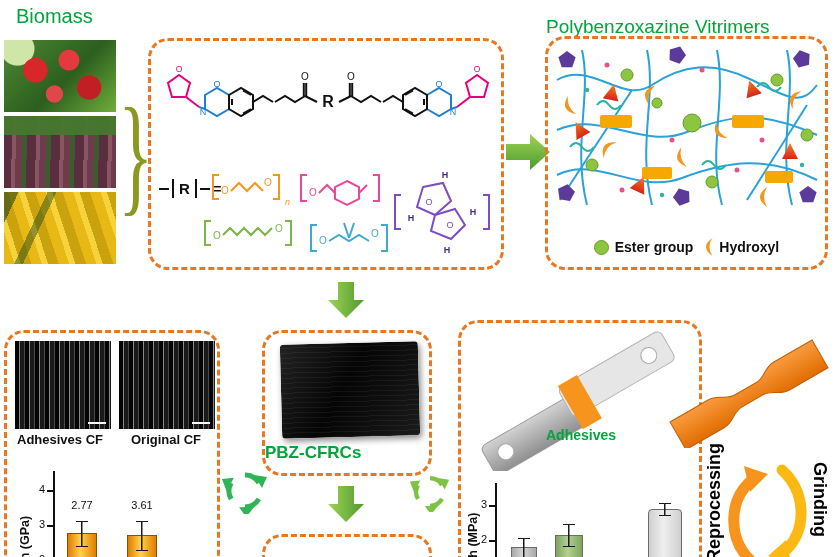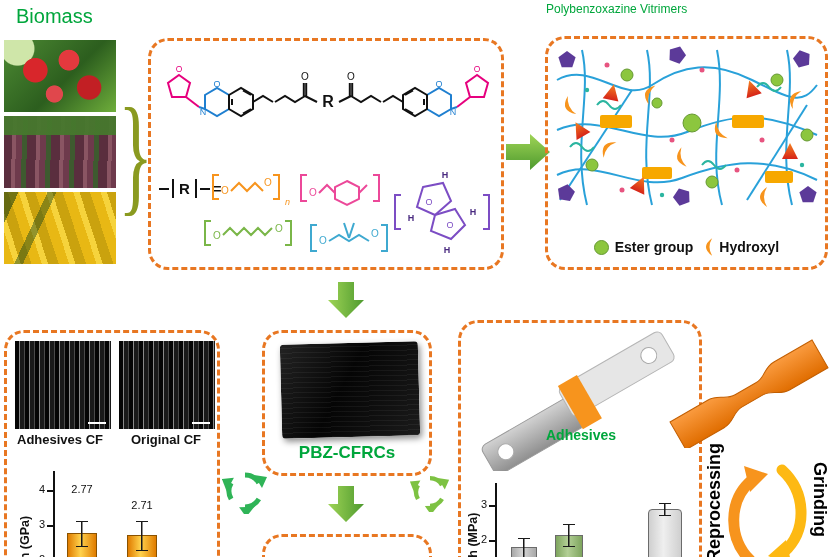--- a/index.html
+++ b/index.html
@@ -35,40 +35,40 @@
   .err{position:absolute;width:12px;border-top:1.5px solid #1a1a1a;border-bottom:1.5px solid #1a1a1a;
        background:linear-gradient(#1a1a1a,#1a1a1a) 50% 0/1.5px 100% no-repeat;}
   .bar-label{position:absolute;font-size:11px;color:#111;text-align:center;}
   .ylab{position:absolute;width:120px;text-align:center;font-size:12.5px;font-weight:bold;color:#111;
         transform:rotate(-90deg);white-space:nowrap;}
   .plate{position:absolute;left:16px;top:10px;width:138px;height:94px;border-radius:4px;
          transform:rotate(-1.5deg);box-shadow:2px 3px 6px rgba(0,0,0,.45);
          background:
            repeating-linear-gradient(0deg, rgba(255,255,255,.05) 0 1px, rgba(0,0,0,0) 1px 5px),
            linear-gradient(120deg,#232323,#050505 45%,#1b1b1b);}
-  .pbz-label{position:absolute;left:0;right:0;top:110px;text-align:center;
+  .pbz-label{position:absolute;left:0;right:0;top:110px;
              font-size:17px;font-weight:bold;color:#00A63C;}
   .adh-label{position:absolute;left:85px;top:104px;font-size:14px;font-weight:bold;color:#00A63C;}
   .legend-row{position:absolute;left:0;right:0;bottom:8px;display:flex;justify-content:center;
               align-items:center;gap:6px;font-weight:bold;font-size:14px;color:#111;}
   .legend-dot{width:13px;height:13px;border-radius:50%;background:#8CC63E;border:1px solid #669933;}
   .vtext{position:absolute;font-weight:bold;font-size:18px;color:#000;white-space:nowrap;}
   .rdef{position:absolute;left:8px;top:138px;display:inline-flex;align-items:center;gap:3px;
         font-weight:bold;font-size:15px;color:#111;}
   .bond-dash{display:inline-block;width:10px;height:2px;background:#111;}
   .rbracket{border-left:2.5px solid #111;border-right:2.5px solid #111;padding:1px 5px;}
   svg text{font-family:"Liberation Sans",sans-serif;}
 </style>
 </head>
 <body>
 
 <div id="canvas">
 
   <div class="title" style="left:16px;top:5px">Biomass</div>
-  <div class="title" style="left:546px;top:2px;font-size:12px">Polybenzoxazine Vitrimers</div>
+  <div class="title" style="left:546px;top:16px;font-size:19px">Polybenzoxazine Vitrimers</div>
 
   <div class="photo photo-apples" style="top:40px"></div>
   <div class="photo photo-cane" style="top:116px"></div>
   <div class="photo photo-corn" style="top:192px"></div>
   <div class="brace">}</div>
 
   <div class="dashed-box" style="left:148px;top:38px;width:356px;height:232px">
 
     <svg class="abs" style="left:6px;top:8px" width="342" height="112" viewBox="0 0 342 112">
       <defs>
@@ -297,22 +297,22 @@
       <div class="axis" style="left:40px;top:157px;width:6px;height:1.5px"></div>
       <div class="axis" style="left:40px;top:192px;width:6px;height:1.5px"></div>
 
       <span class="tick-label" style="left:24px;top:150px;width:14px">4</span>
       <span class="tick-label" style="left:24px;top:185px;width:14px">3</span>
       <span class="tick-label" style="left:24px;top:220px;width:14px">2</span>
       <div class="bar bar-cf" style="left: 60px; top: 200.05px; height: 96.95px;"></div>
       <div class="bar bar-cf" style="left: 120px; top: 202.15px; height: 94.85px;"></div>
       <div class="err" style="left: 69px; top: 187.8px; height: 24.5px;"></div>
       <div class="err" style="left: 129px; top: 188.15px; height: 28px;"></div>
-      <span class="bar-label" style="left:54px;top:150px;width:42px">2.77</span>
-      <span class="bar-label" style="left:114px;top:166px;width:42px">2.71</span>
+      <span class="bar-label" style="left:54px;top:166px;width:42px">2.77</span>
+      <span class="bar-label" style="left:114px;top:166px;width:42px">3.61</span>
       <span class="ylab" style="left:-42px;top:220px">Strength (GPa)</span>
     </div>
   </div>
 
   <div class="dashed-box" style="left:262px;top:330px;width:170px;height:146px">
     <div class="plate"></div>
     <div class="pbz-label">PBZ-CFRCs</div>
   </div>
 
   <svg class="abs" style="left:222px;top:468px" width="46" height="46" viewBox="0 0 46 46">

